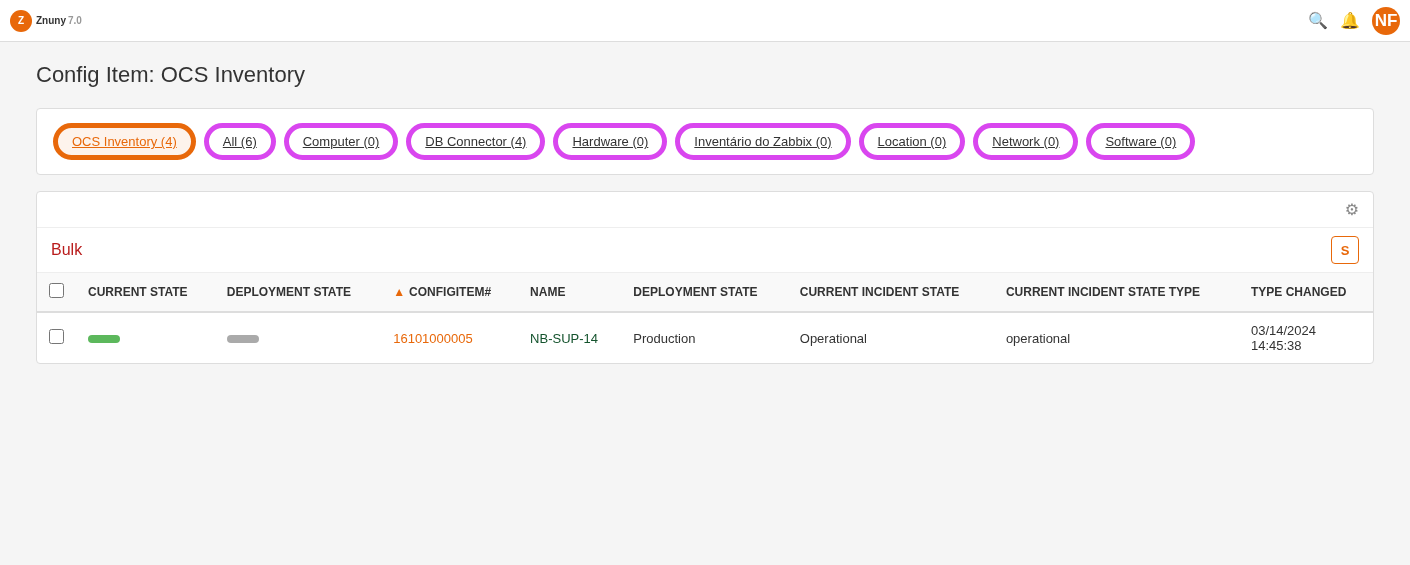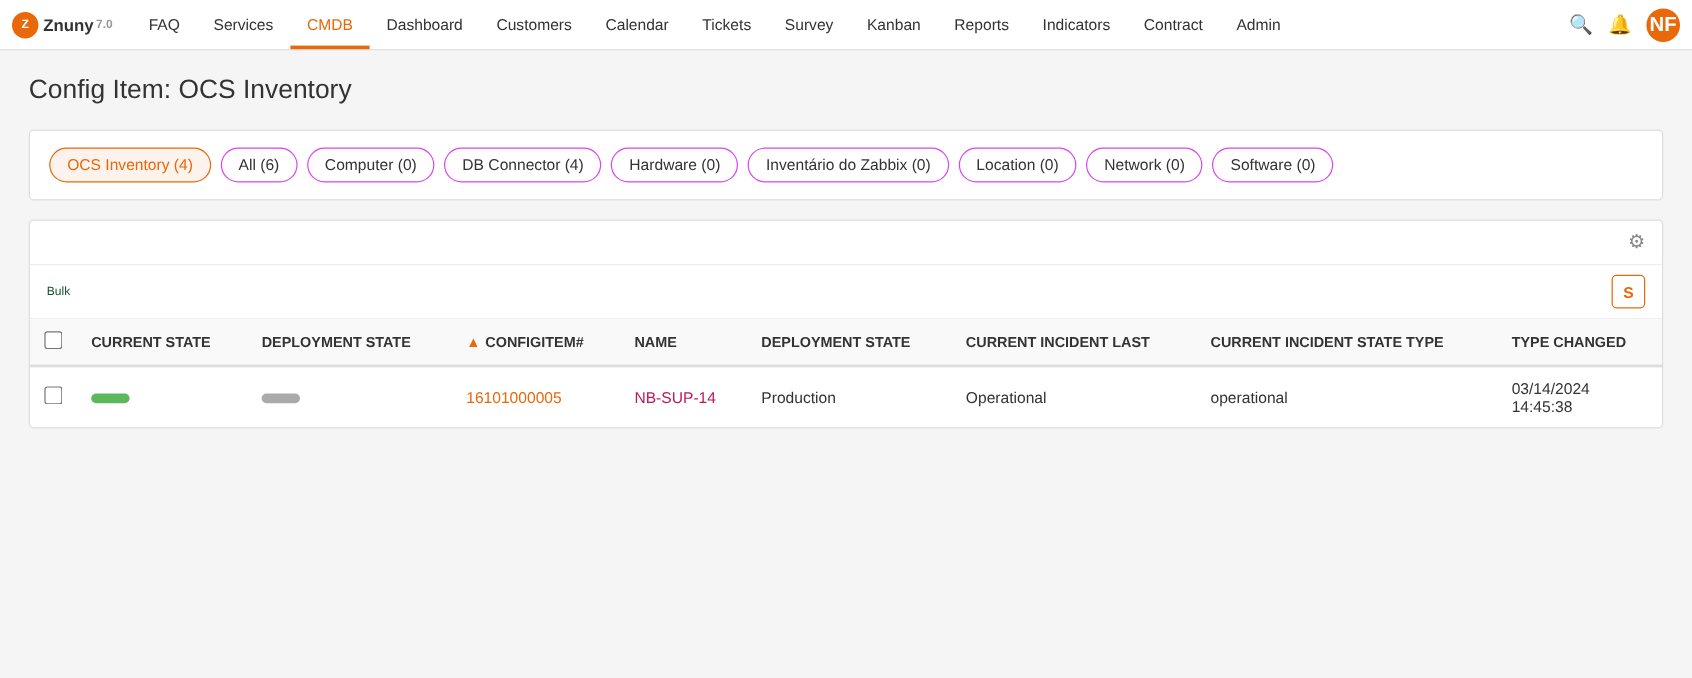--- a/index.html
+++ b/index.html
@@ -16,21 +16,21 @@
       display: flex; align-items: center; margin-right: 16px;
     }
     .brand-logo {
       display: flex; align-items: center; font-weight: bold; font-size: 15px;
     }
     .brand-logo .logo-icon {
       width: 22px; height: 22px; background: #e8680a; border-radius: 50%;
       display: flex; align-items: center; justify-content: center;
       color: white; font-size: 10px; font-weight: bold; margin-right: 4px;
     }
-    .brand-logo .logo-text { color: #333; font-size: 14px; font-weight: bold; }
+    .brand-logo .logo-text { color: #333; font-size: 10px; font-weight: bold; }
     .brand-logo .logo-version { font-size: 10px; color: #999; margin-left: 2px; }
     .nav-items { display: flex; align-items: center; gap: 0; height: 100%; }
     .nav-item {
       padding: 0 14px; height: 100%; display: flex; align-items: center;
       cursor: pointer; font-size: 13px; color: #333; text-decoration: none;
       position: relative; white-space: nowrap;
     }
     .nav-item.active { color: #e8680a; }
     .nav-item.active::after {
       content: ''; position: absolute; bottom: 0; left: 0; right: 0;
@@ -41,56 +41,57 @@
     }
     .nav-search { cursor: pointer; color: #666; font-size: 16px; }
     .nav-bell { cursor: pointer; color: #666; font-size: 16px; }
     .nav-avatar {
       width: 28px; height: 28px; background: #e8680a; border-radius: 50%;
       display: flex; align-items: center; justify-content: center;
       color: white; font-size: 17px; font-weight: bold; cursor: pointer;
     }
 
     
-    .main-content { background: #f5f5f5; padding: 20px 24px; }
+    .main-content { background: #f5f5f5; padding: 20px 36px; }
 
     
     .page-title {
       font-size: 22px; font-weight: bold; margin-bottom: 20px;
     }
     .page-title span { font-weight: normal; }
 
     
     .filter-bar {
       background: #fff; border: 1px solid #ddd; border-radius: 4px;
       padding: 14px 16px; margin-bottom: 16px;
       display: flex; flex-wrap: wrap; gap: 8px; align-items: center;
     }
     .filter-btn {
-      padding: 6px 14px; border-radius: 20px; border: 1px solid #d946ef;
+      padding: 6px 14px; border-radius: 20px; border: 5px solid #d946ef;
       background: #fff; cursor: pointer; font-size: 13px; color: #333;
       white-space: nowrap;
+      text-decoration: underline;
     }
     .filter-btn.active {
       border-color: #e8680a; background: #fdf3ec; color: #e8680a;
     }
 
     
     .table-section {
       background: #fff; border: 1px solid #ddd; border-radius: 4px;
     }
     .table-header-bar {
       display: flex; align-items: center; justify-content: space-between;
       padding: 8px 14px; border-bottom: 1px solid #eee;
     }
     .bulk-row {
       display: flex; align-items: center; justify-content: space-between;
       padding: 8px 14px 8px 14px; border-bottom: 1px solid #eee;
     }
-    .bulk-label { font-size: 10px; color: #14532d; }
+    .bulk-label { font-size: 16px; color: #b91c1c; }
     .s-badge {
       width: 28px; height: 28px; border: 1px solid #e8680a; border-radius: 4px;
       display: flex; align-items: center; justify-content: center;
       color: #e8680a; font-size: 13px; font-weight: bold; cursor: pointer;
     }
     .gear-icon { color: #888; font-size: 16px; cursor: pointer; }
 
     
     table { width: 100%; border-collapse: collapse; }
     thead tr { background: #f9f9f9; border-bottom: 2px solid #ddd; }
@@ -120,35 +121,20 @@
 <body>
 
 <nav class="navbar">
   <div class="navbar-brand">
     <div class="brand-logo">
       <div class="logo-icon">Z</div>
       <span class="logo-text">Znuny</span>
       <span class="logo-version">7.0</span>
     </div>
   </div>
-  <div class="nav-items" id="nav-items">
-      <div class="nav-item">FAQ</div>
-      <div class="nav-item">Services</div>
-      <div class="nav-item active">CMDB</div>
-      <div class="nav-item">Dashboard</div>
-      <div class="nav-item">Customers</div>
-      <div class="nav-item">Calendar</div>
-      <div class="nav-item">Tickets</div>
-      <div class="nav-item">Survey</div>
-      <div class="nav-item">Kanban</div>
-      <div class="nav-item">Reports</div>
-      <div class="nav-item">Indicators</div>
-      <div class="nav-item">Contract</div>
-      <div class="nav-item">Admin</div>
-    </div>
   <div class="nav-right">
     <div class="nav-search">🔍</div>
     <div class="nav-bell">🔔</div>
     <div class="nav-avatar">NF</div>
   </div>
 </nav>
 
 <div class="main-content">
 
   <div class="page-title">
@@ -186,32 +172,32 @@
           <th class="th-check">
             <input type="checkbox" class="cb" style="">
           </th>
           <th>CURRENT STATE</th>
           <th>DEPLOYMENT STATE</th>
           <th style="cursor:pointer;">
             <span class="sort-icon">▲</span>CONFIGITEM#
           </th>
           <th>NAME</th>
           <th>DEPLOYMENT STATE</th>
-          <th>CURRENT INCIDENT LAST</th>
+          <th>CURRENT INCIDENT STATE</th>
           <th>CURRENT INCIDENT STATE TYPE</th>
           <th>TYPE CHANGED</th>
         </tr>
       </thead>
       <tbody id="table-body">
           <tr>
             <td><input type="checkbox" class="cb" style=""></td>
             <td><span class="status-bar status-green"></span></td>
             <td><span class="status-bar status-gray"></span></td>
             <td style="cursor: pointer; color: rgb(232, 104, 10);">16101000005</td>
-            <td style="cursor: pointer; color: #be185d;">NB-SUP-14</td>
+            <td style="cursor: pointer; color: #14532d;">NB-SUP-14</td>
             <td>Production</td>
             <td>Operational</td>
             <td>operational</td>
             <td style="white-space: pre;">03/14/2024
 14:45:38</td>
           </tr>
         </tbody>
     </table>
   </div>
 </div>

